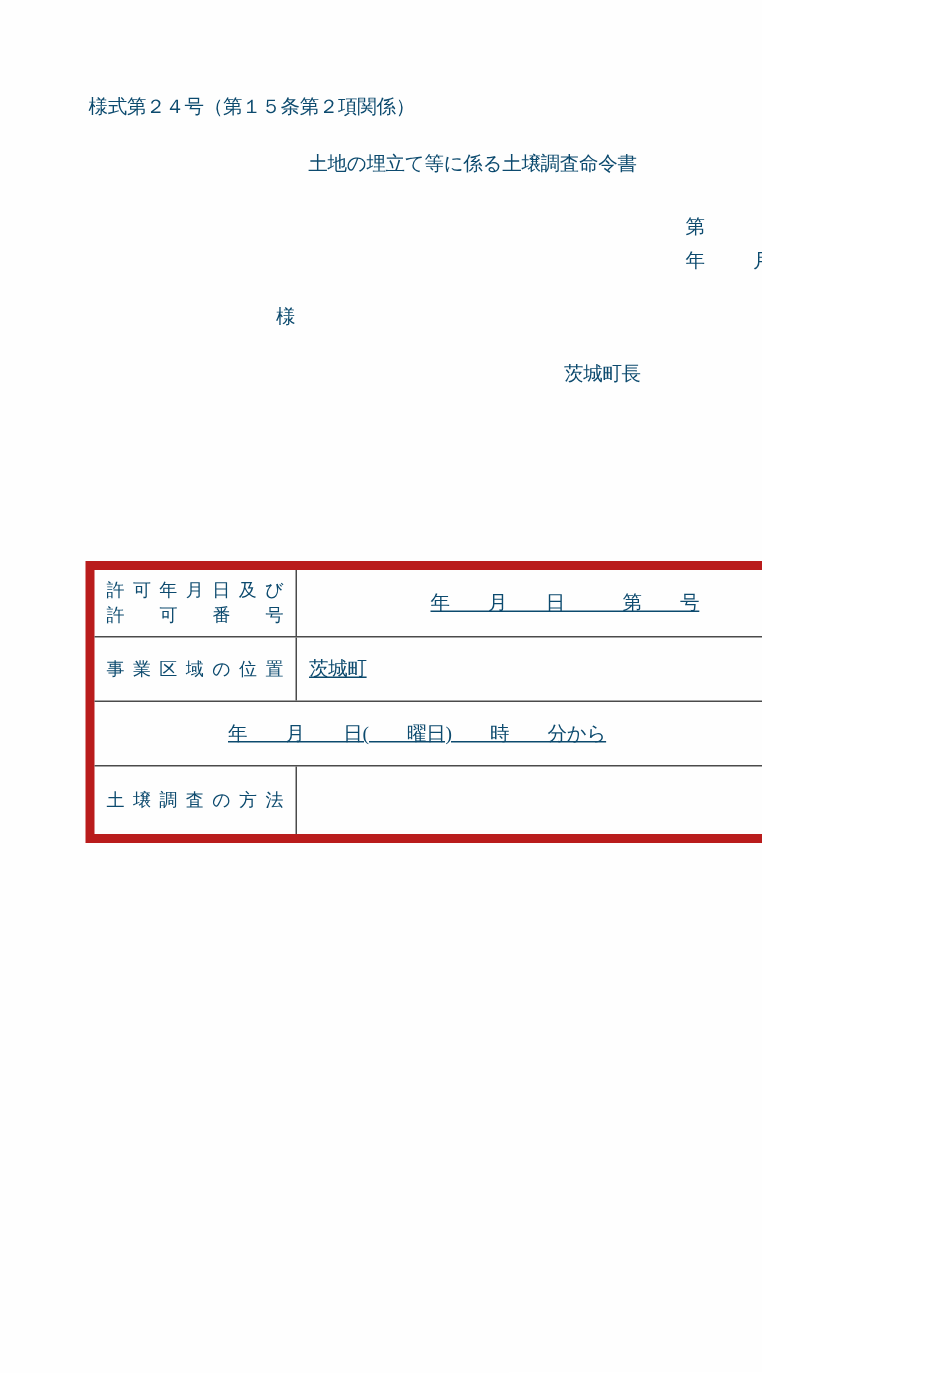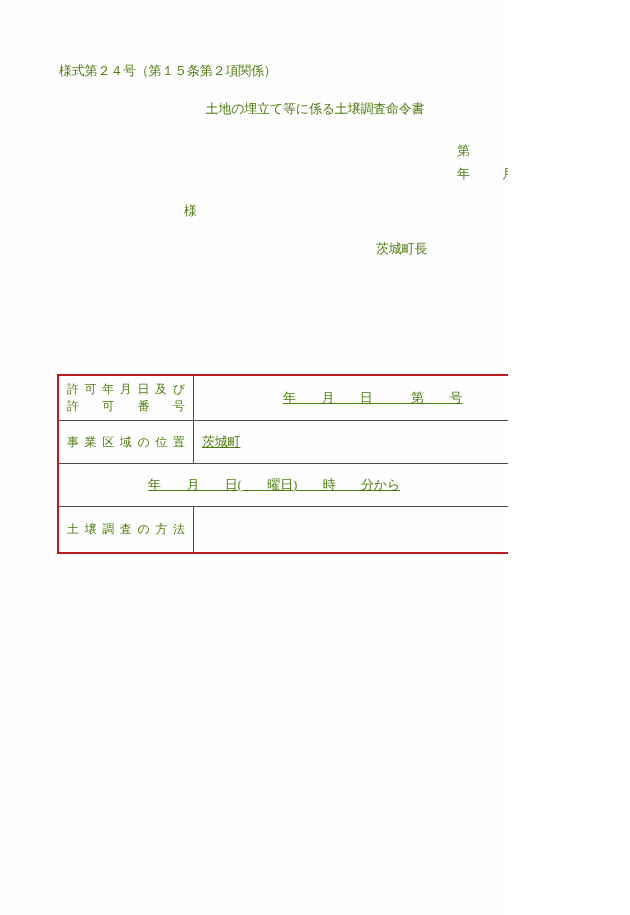--- a/index.html
+++ b/index.html
@@ -1,21 +1,21 @@
 <!DOCTYPE html>
 <html><head>
 <meta charset="utf-8">
 <style>
   html,body{margin:0;padding:0;background:#ffffff;}
   .page{
     position:relative;
     width:508px;height:915px;
     background:#fefefe;
     font-family:"Liberation Serif","DejaVu Serif",serif;
-    color:#4d7c0f;
+    color:#0c4a6e;
     overflow:hidden;
   }
   .abs{position:absolute;}
   .fs13{font-size:13px;letter-spacing:-0.2px;line-height:16px;white-space:nowrap;}
   .form-number{left:59px;top:63px;}
   .doc-title{left:0;top:101px;width:630px;text-align:center;}
   .num-dai{left:457px;top:143px;}
   .num-go{left:566px;top:143px;}
   .date-y{left:457px;top:166px;}
   .date-m{left:502px;top:166px;}
@@ -31,21 +31,21 @@
     box-sizing:border-box;
   }
   .body-par{
     left:59px;top:299px;width:514px;
     font-size:13px;letter-spacing:-0.2px;line-height:25.8px;
     text-align:justify;white-space:normal;
   }
   
   .order-table{
     left:57px;top:374px;width:497px;
-    border:2px solid #b91c1c;
+    border:6px solid #b91c1c;
     box-sizing:border-box;
   }
   .t-row{display:flex;box-sizing:border-box;}
   .t-row + .t-row{border-top:1px solid #4a4a4a;}
   .t-head{
     width:135px;box-sizing:border-box;
     border-right:1px solid #4a4a4a;
     padding:0 8px;
     display:flex;flex-direction:column;justify-content:center;
     font-size:12px;letter-spacing:0;

